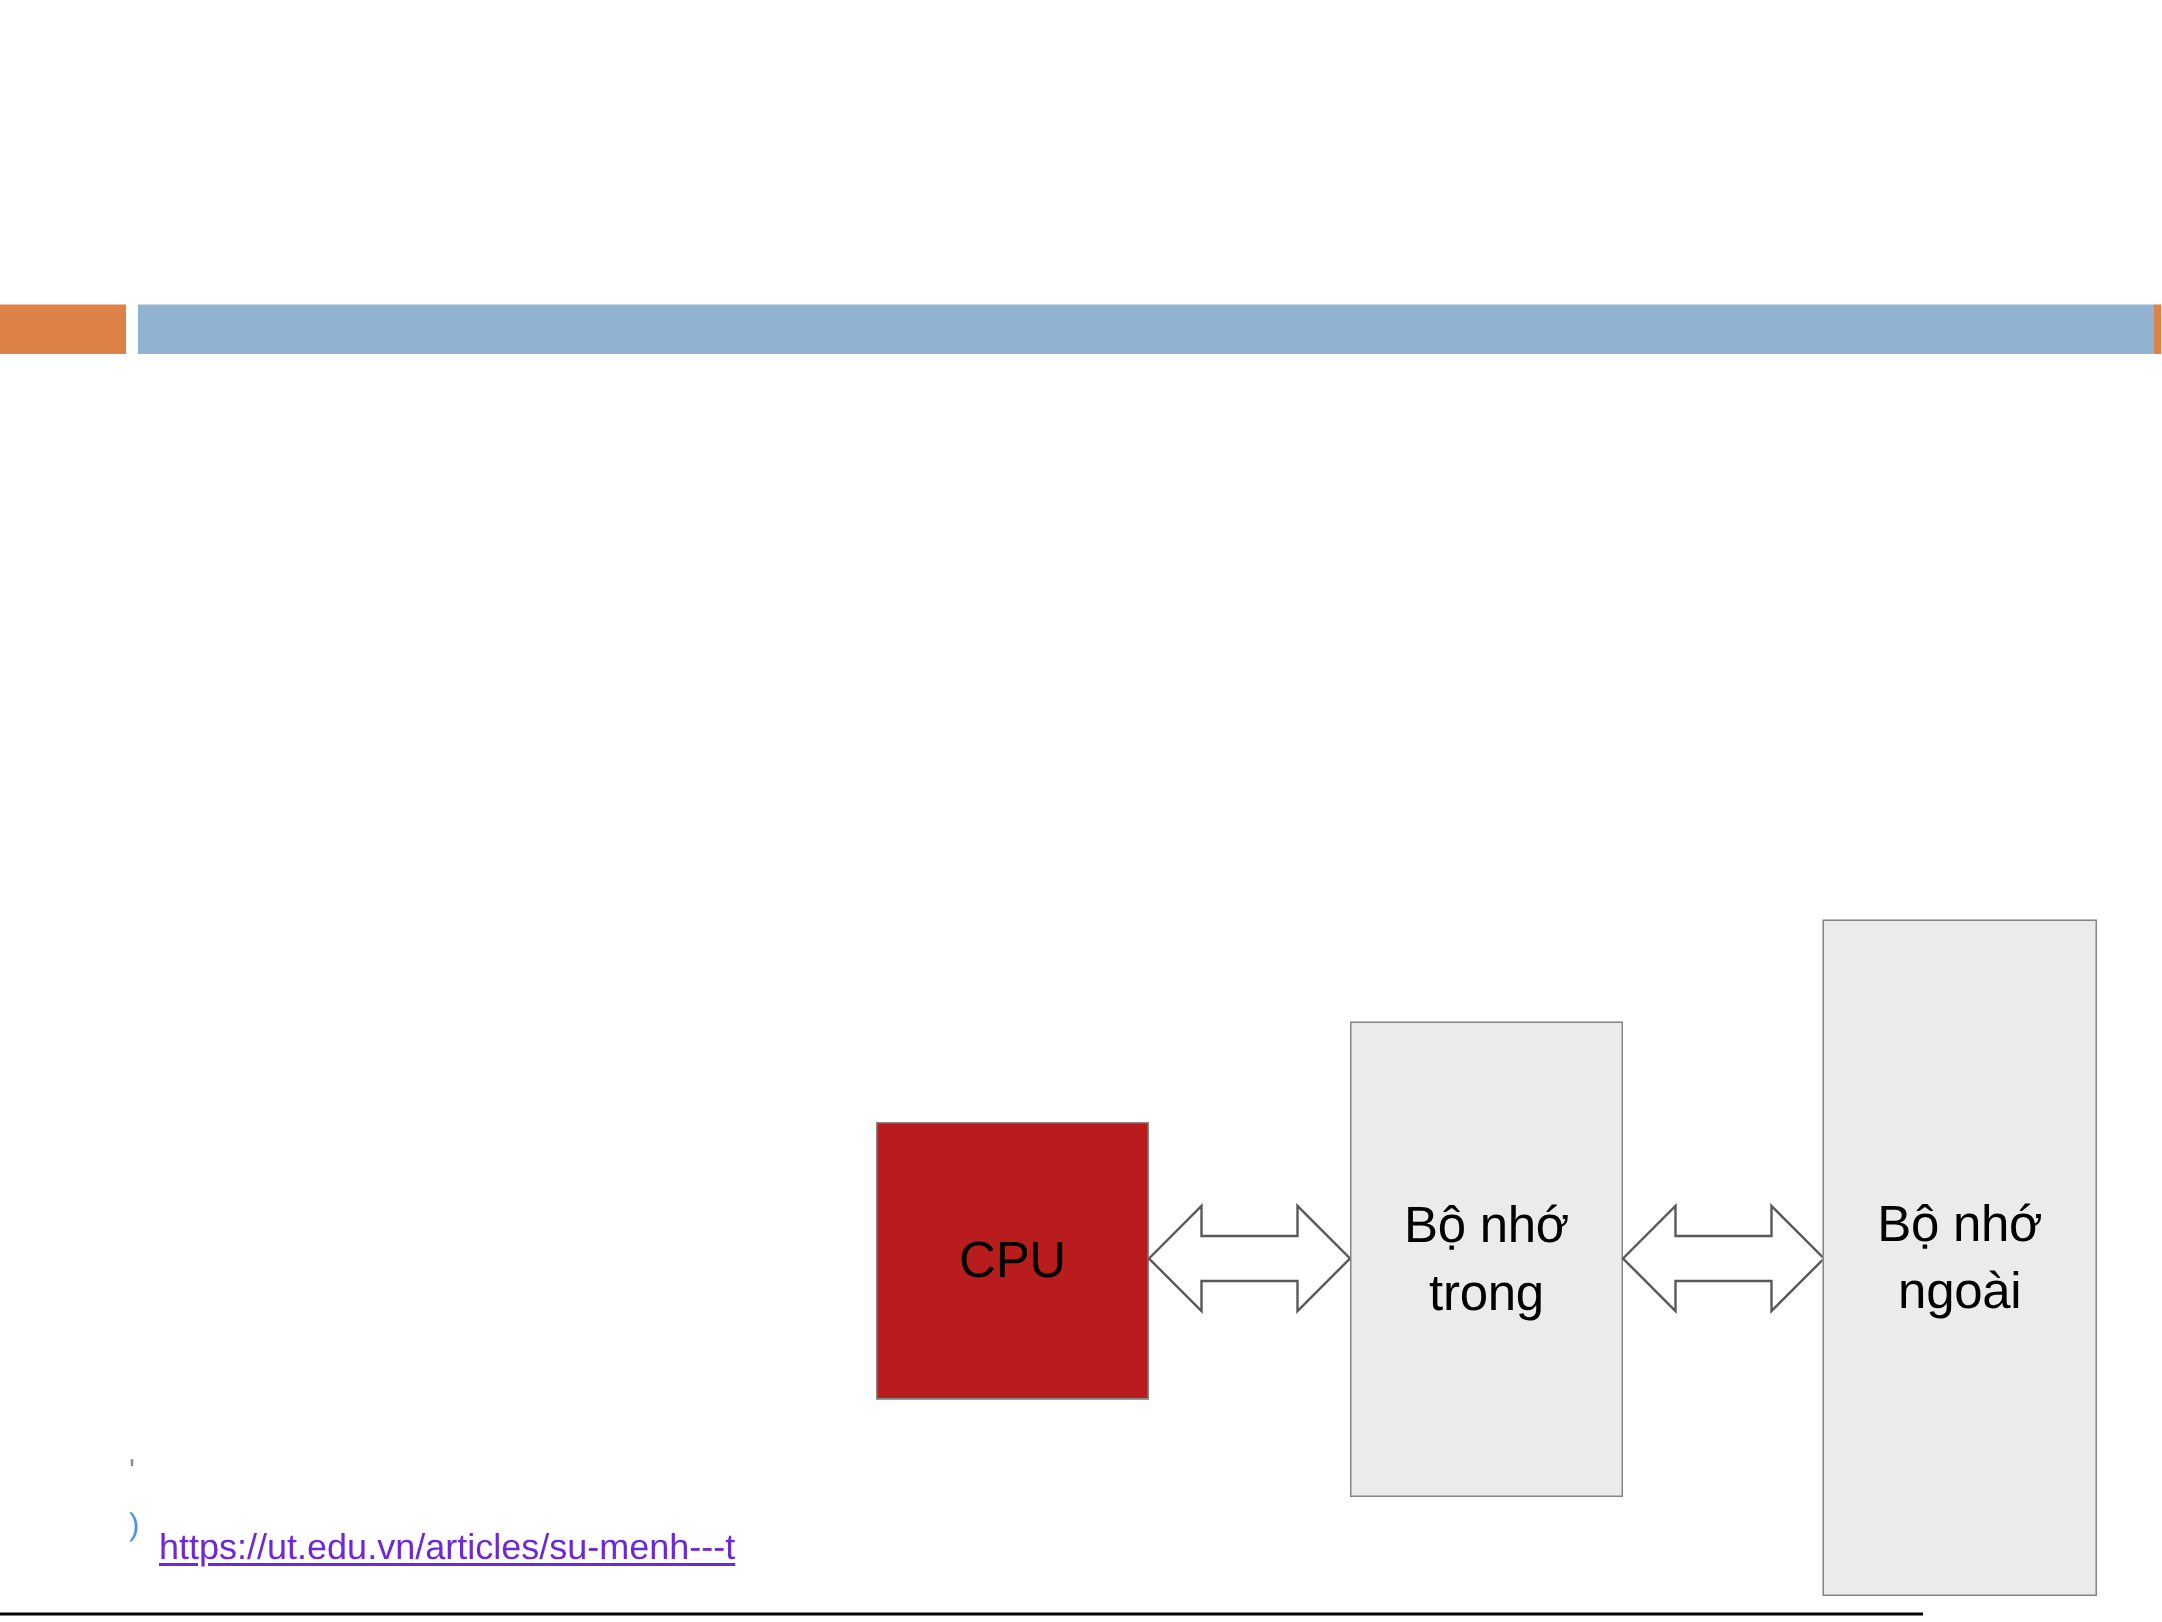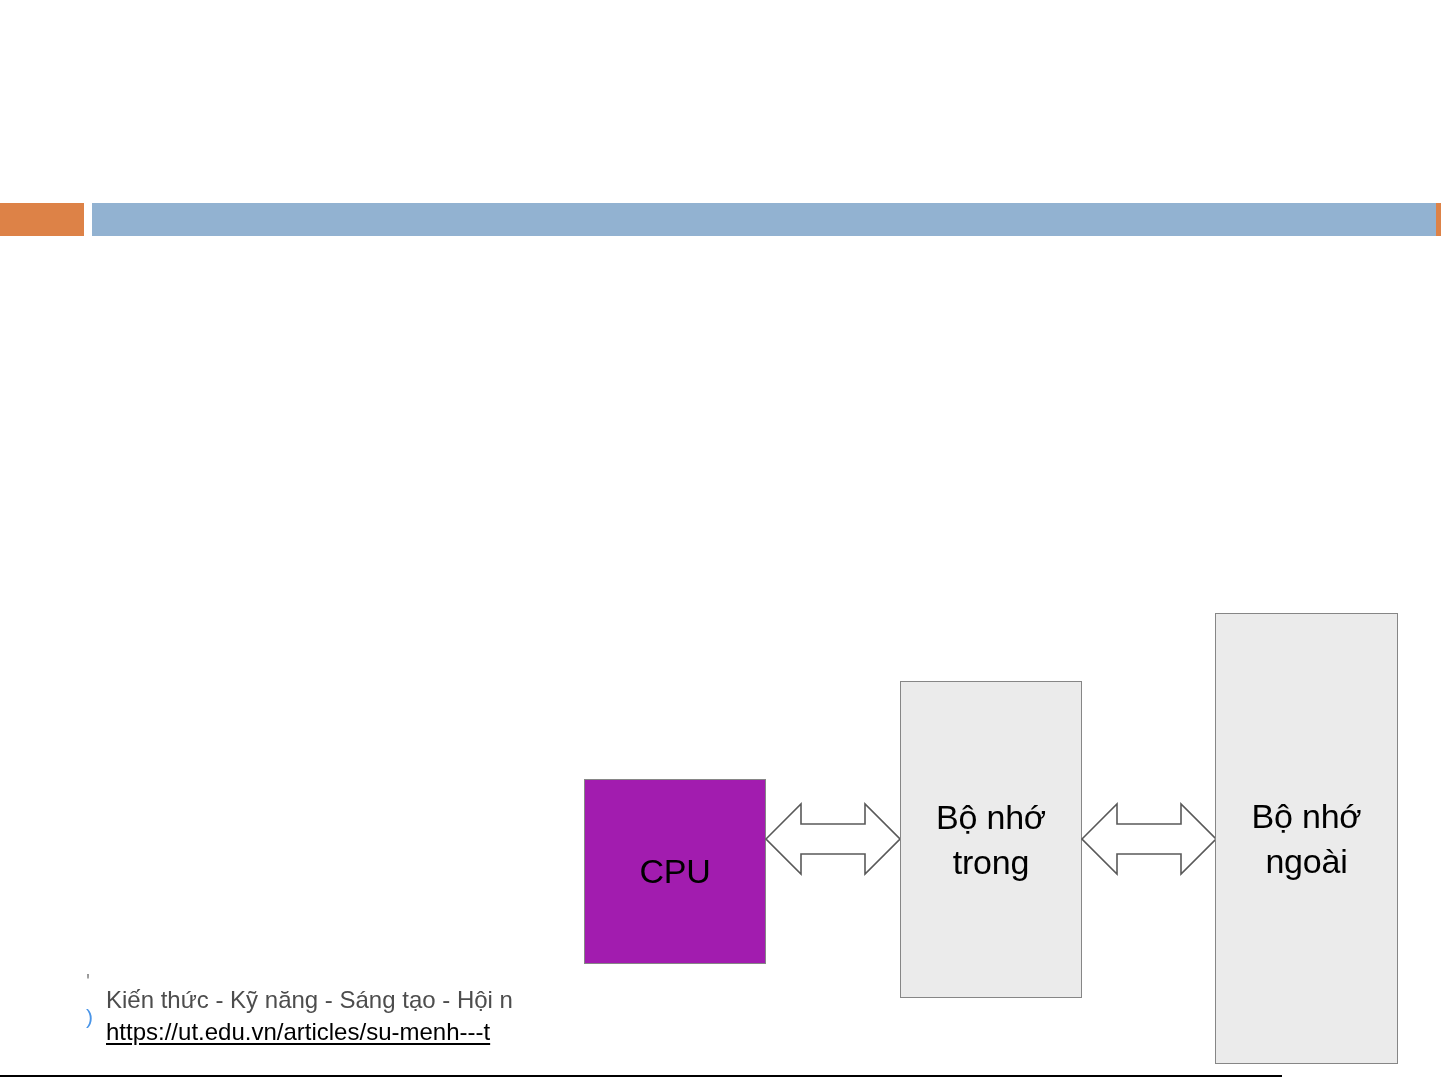--- a/index.html
+++ b/index.html
@@ -54,22 +54,21 @@
     color: #000000;
     font-size: 34px;
     line-height: 1.32;
     letter-spacing: -0.2px;
   }
   .node-cpu {
     left: 584px;
     top: 748px;
     width: 182px;
     height: 185px;
-    background: #a21caf;
-    margin-top: 31px;
+    background: #b91c1c;
   }
   .node-mem-in {
     left: 900px;
     top: 681px;
     width: 182px;
     height: 317px;
     background: #ebebeb;
   }
   .node-mem-out {
     left: 1215px;
@@ -115,21 +114,21 @@
     left: 20px;
     white-space: nowrap;
     font-size: 24px;
     line-height: 1;
   }
   .footer-tagline {
     top: 26px;
     color: #4d4d4d;
   }
   .footer-url {
-    color: #000000;
+    color: #6d28d9;
     text-decoration: underline;
     text-underline-offset: 3px;
   }
   .footer-url-1 { top: 58px; }
   .footer-url-2 { top: 89px; }
 
   .bottom-rule {
     position: absolute;
     left: 0;
     top: 1075px;
@@ -173,17 +172,16 @@
   <div class="node node-mem-out">
     <span class="node-label">Bộ nhớ
 ngoài</span>
   </div>
 
 </div>
 
 <div class="footer-clip">
   <span class="footer-fragment frag-a">'</span>
   <span class="footer-fragment frag-b">)</span>
-  <span class="footer-line footer-tagline">Kiến thức - Kỹ  năng - Sáng tạo - Hội n</span>
   <span class="footer-line footer-url footer-url-1">https://ut.edu.vn/articles/su-menh---t</span>
 </div>
 
 <div class="bottom-rule"></div>
 
 </body></html>

